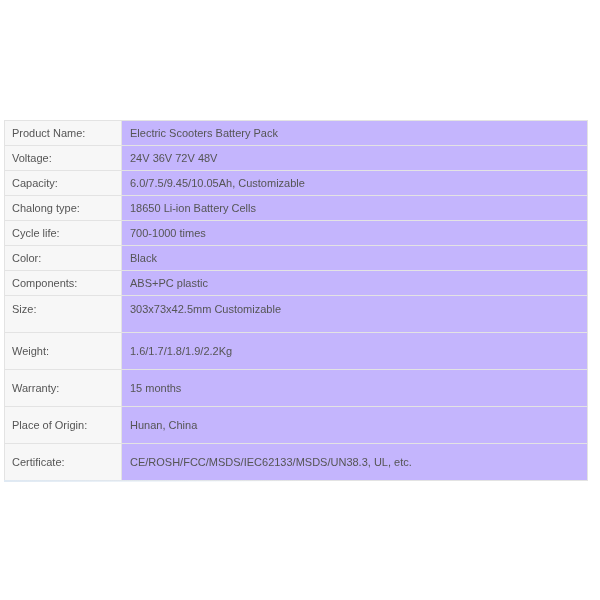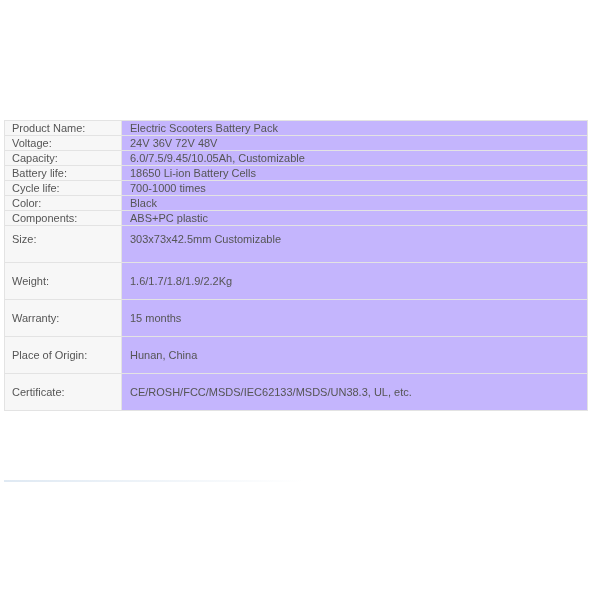--- a/index.html
+++ b/index.html
@@ -30,21 +30,21 @@
     }
     .spec-table td.label {
       width: 109px;
       background: #f7f7f7;
       border-right: 1px solid #e3e3e3;
     }
     .spec-table td.value {
       background: #c4b5fd;
       padding-left: 8px;
     }
-    .spec-table tr { height: 15px; }
+    .spec-table tr { height: 25px; }
     .spec-table tr.tall { height: 37px; }
     .spec-table tr.top-text td { vertical-align: top; padding-top: 7px; }
     .bottom-accent {
       position: absolute;
       left: 4px;
       top: 480px;
       width: 300px;
       height: 2px;
       background: linear-gradient(to right, #dfe9f3, rgba(255,255,255,0));
     }
@@ -60,21 +60,21 @@
     </tr>
     <tr>
       <td class="label">Voltage:</td>
       <td class="value">24V 36V 72V 48V</td>
     </tr>
     <tr>
       <td class="label">Capacity:</td>
       <td class="value">6.0/7.5/9.45/10.05Ah, Customizable</td>
     </tr>
     <tr>
-      <td class="label">Battery life:</td>
+      <td class="label">Chalong type:</td>
       <td class="value">18650 Li-ion Battery Cells</td>
     </tr>
     <tr>
       <td class="label">Cycle life:</td>
       <td class="value">700-1000 times</td>
     </tr>
     <tr>
       <td class="label">Color:</td>
       <td class="value">Black</td>
     </tr>

